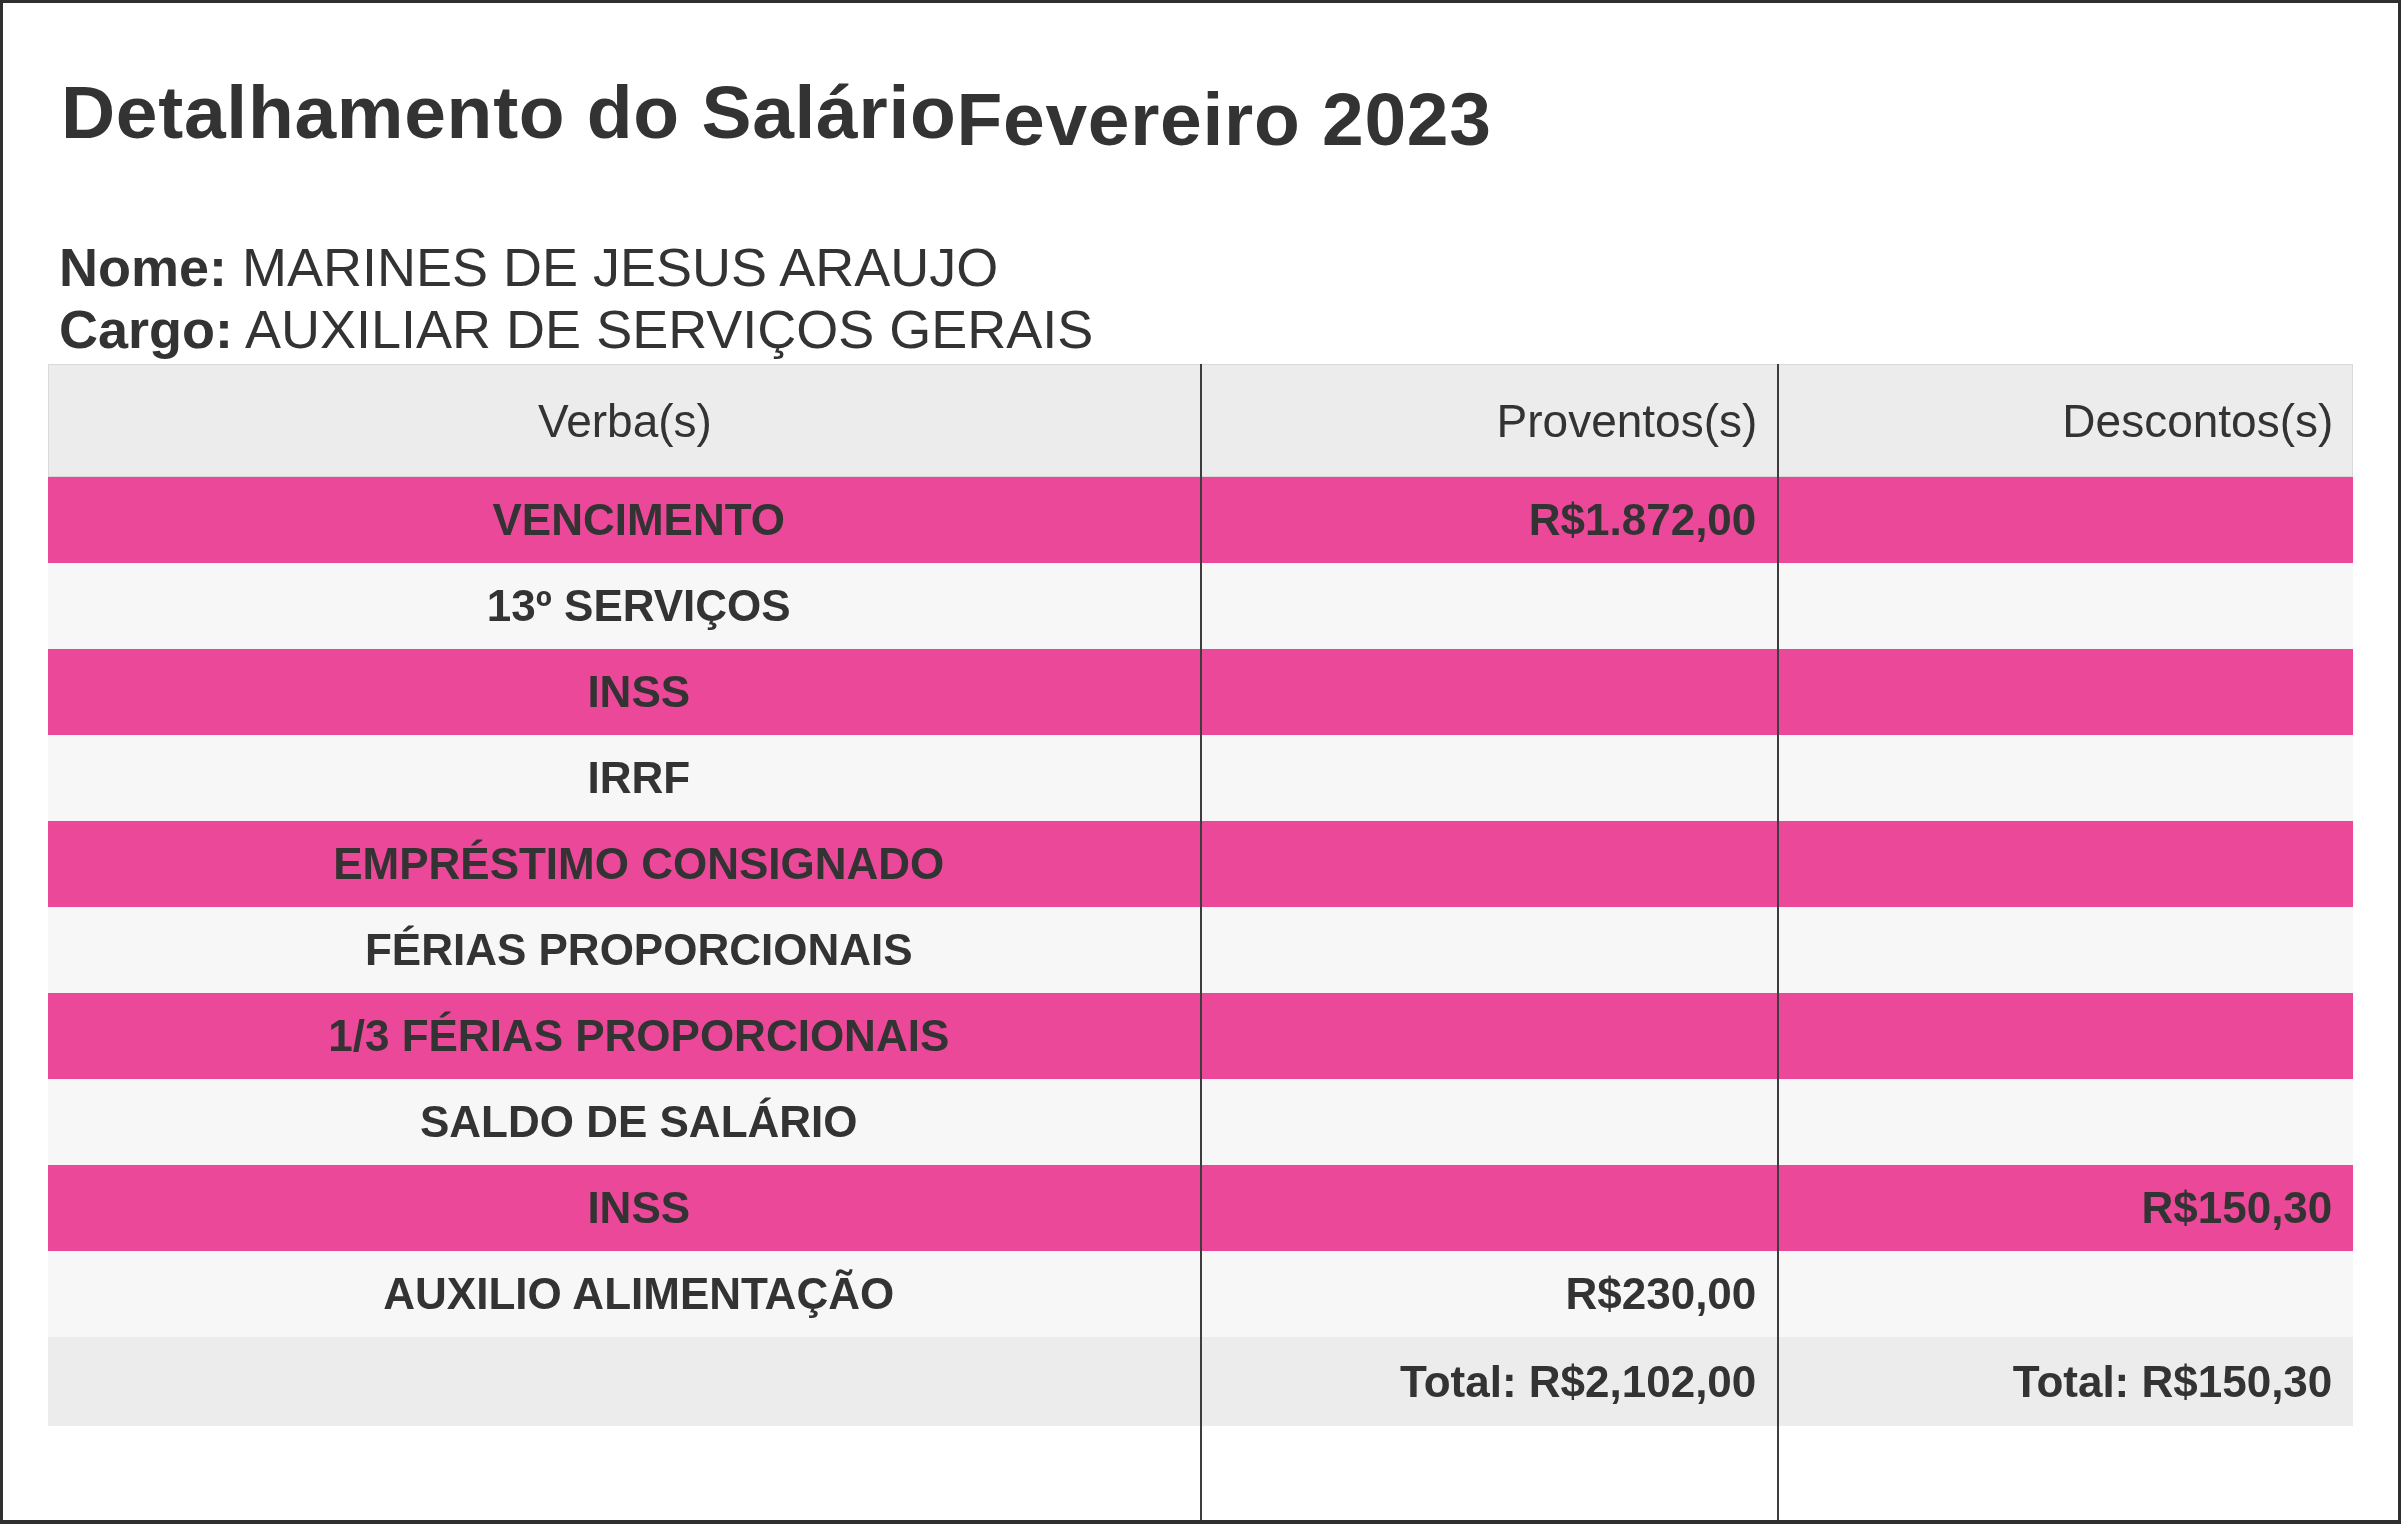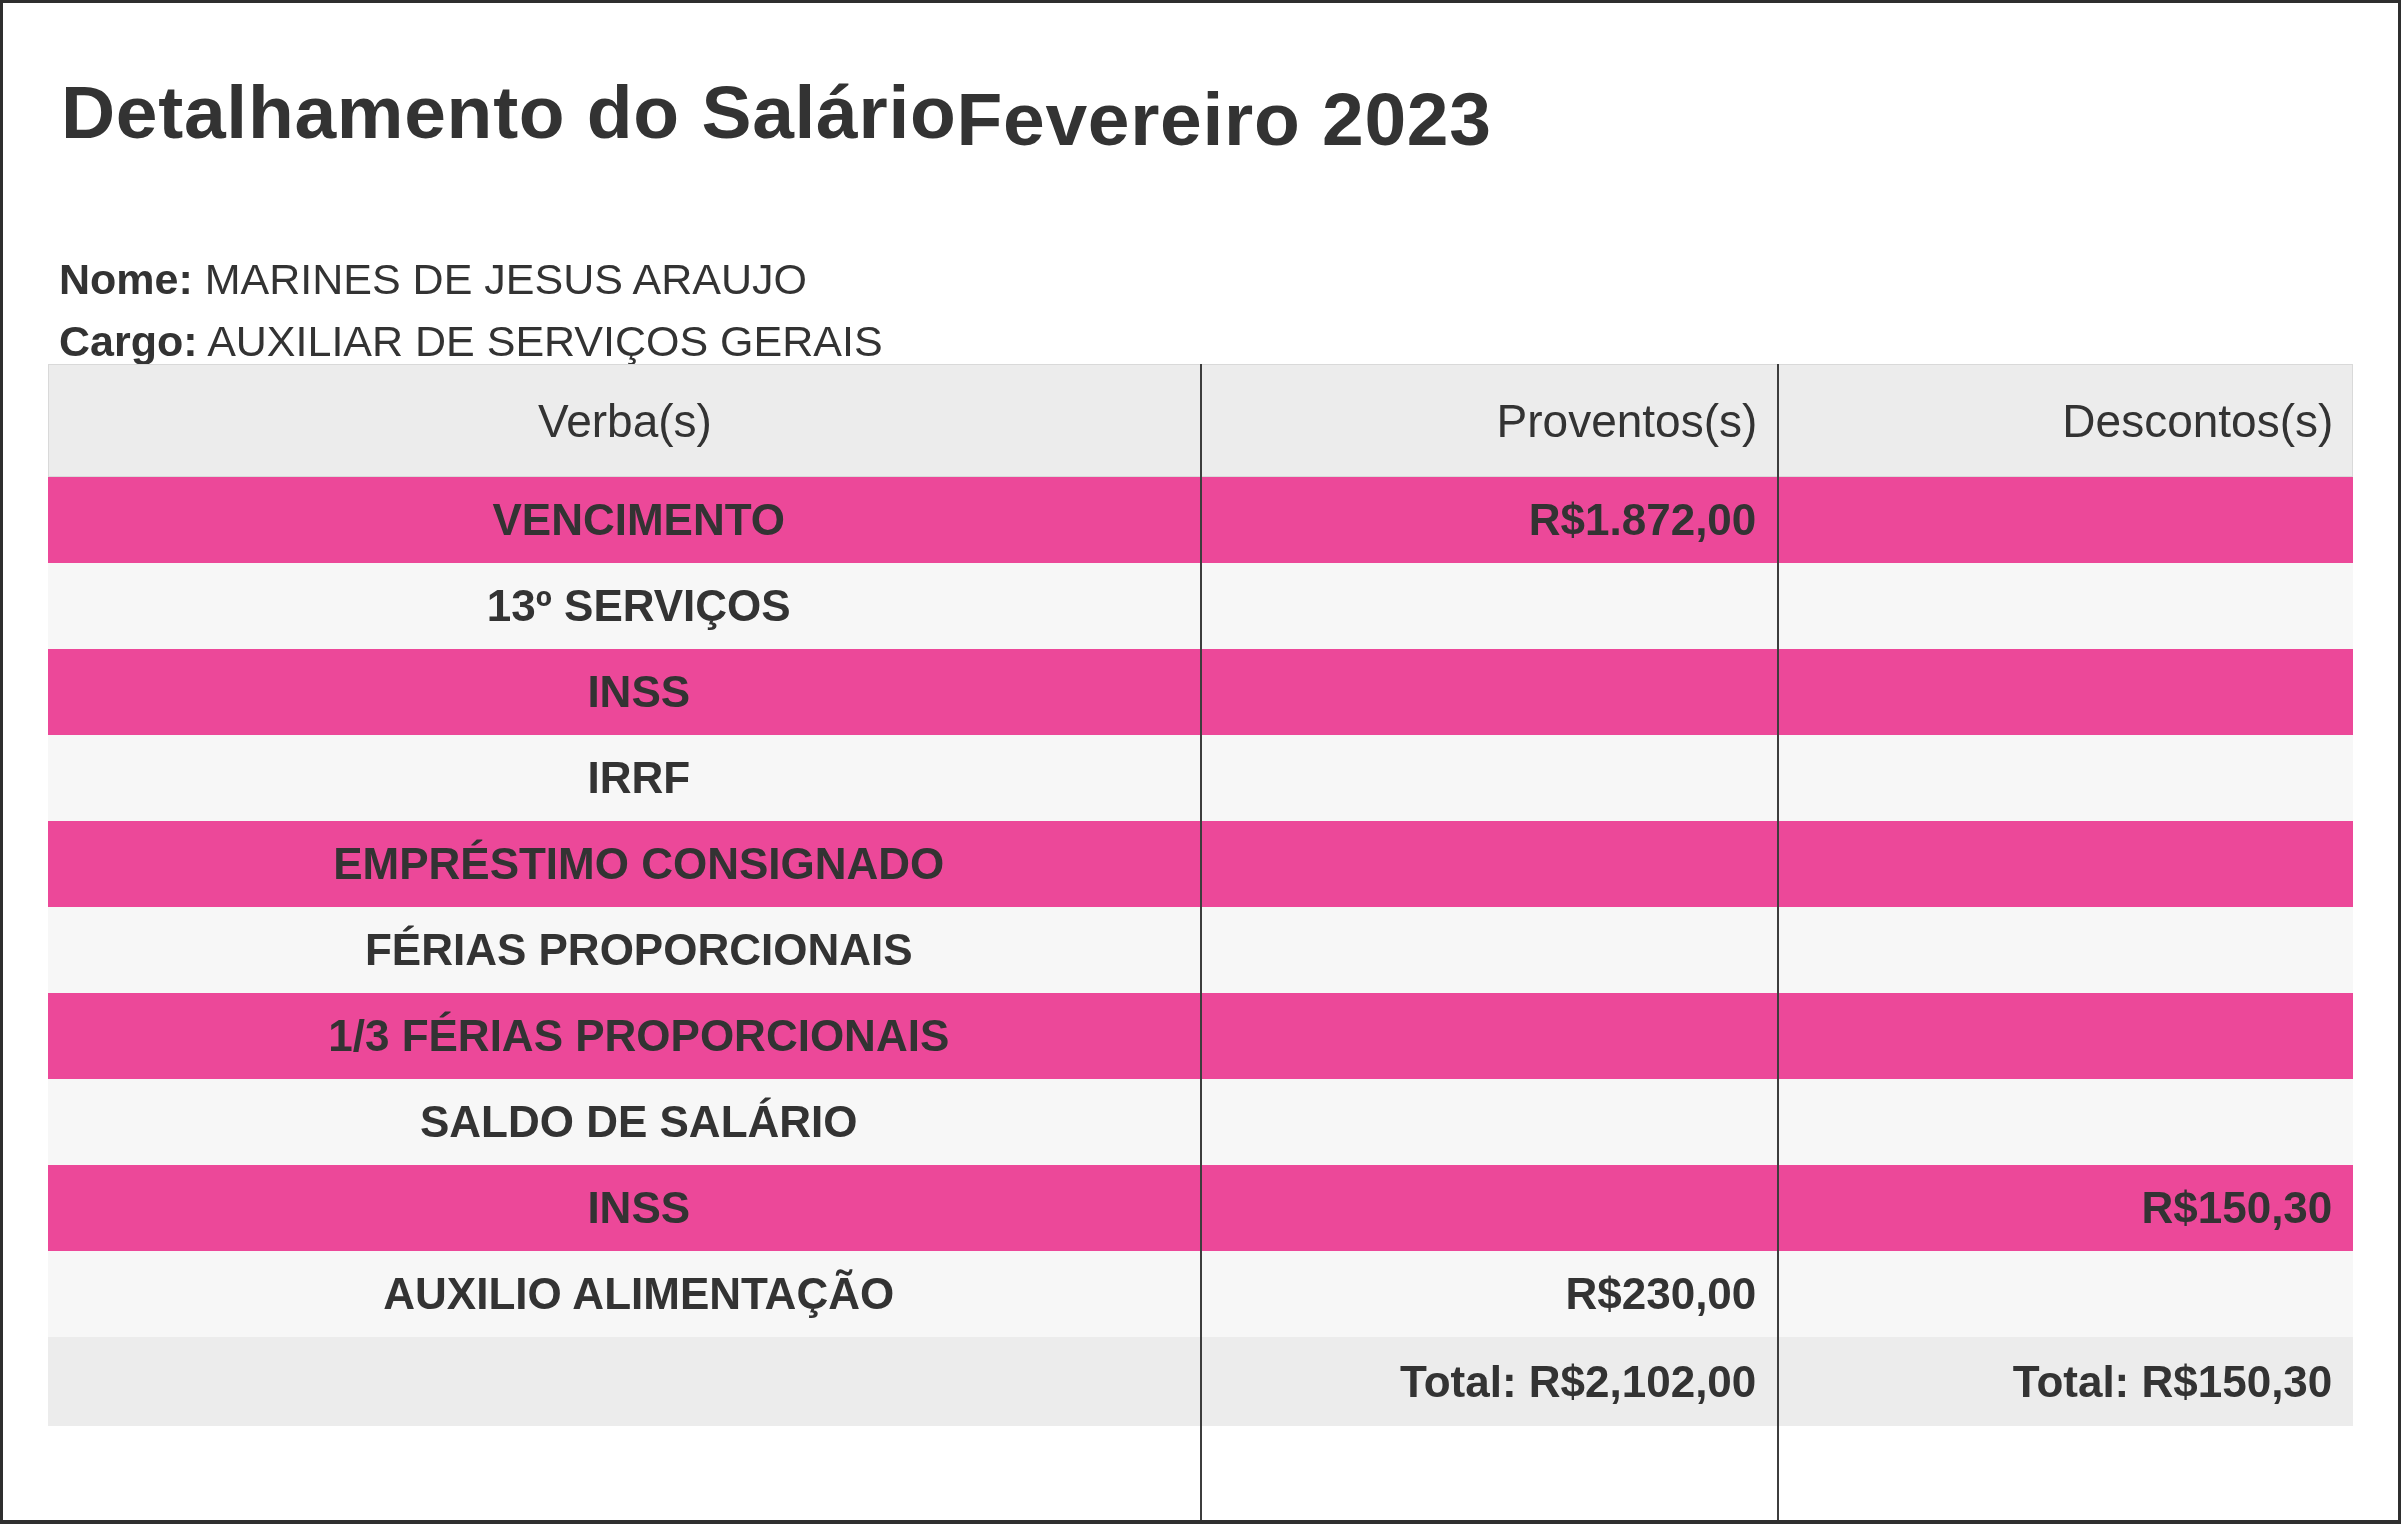--- a/index.html
+++ b/index.html
@@ -14,21 +14,21 @@
     font-family:"Liberation Sans", sans-serif;
     color:#333333;
     overflow:hidden;
   }
   .masthead{
     position:absolute;top:58px;left:58px;right:75px;
     display:flex;justify-content:flex-start;align-items:flex-start;margin-top:14px;
   }
   .doc-title{font-size:75px;line-height:1;font-weight:bold;letter-spacing:0.7px;}
   .doc-period{font-size:75px;line-height:1;font-weight:bold;margin-top:7.4px;letter-spacing:0.7px;}
-  .employee{position:absolute;top:233px;left:56px;font-size:43px;line-height:62px;margin-top:12px;}
+  .employee{position:absolute;top:233px;left:56px;font-size:54px;line-height:62px;}
   .employee .lbl{font-weight:bold;}
   .employee .val{font-weight:normal;}
   .table-wrap{
     position:absolute;left:45px;top:361px;width:2305px;bottom:0;
   }
   .thead{
     box-sizing:border-box;height:113px;
     background:var(--header-bg);
     border:0.7px solid #d9d9d9;
     display:grid;grid-template-columns:1152px 577px 576px;

